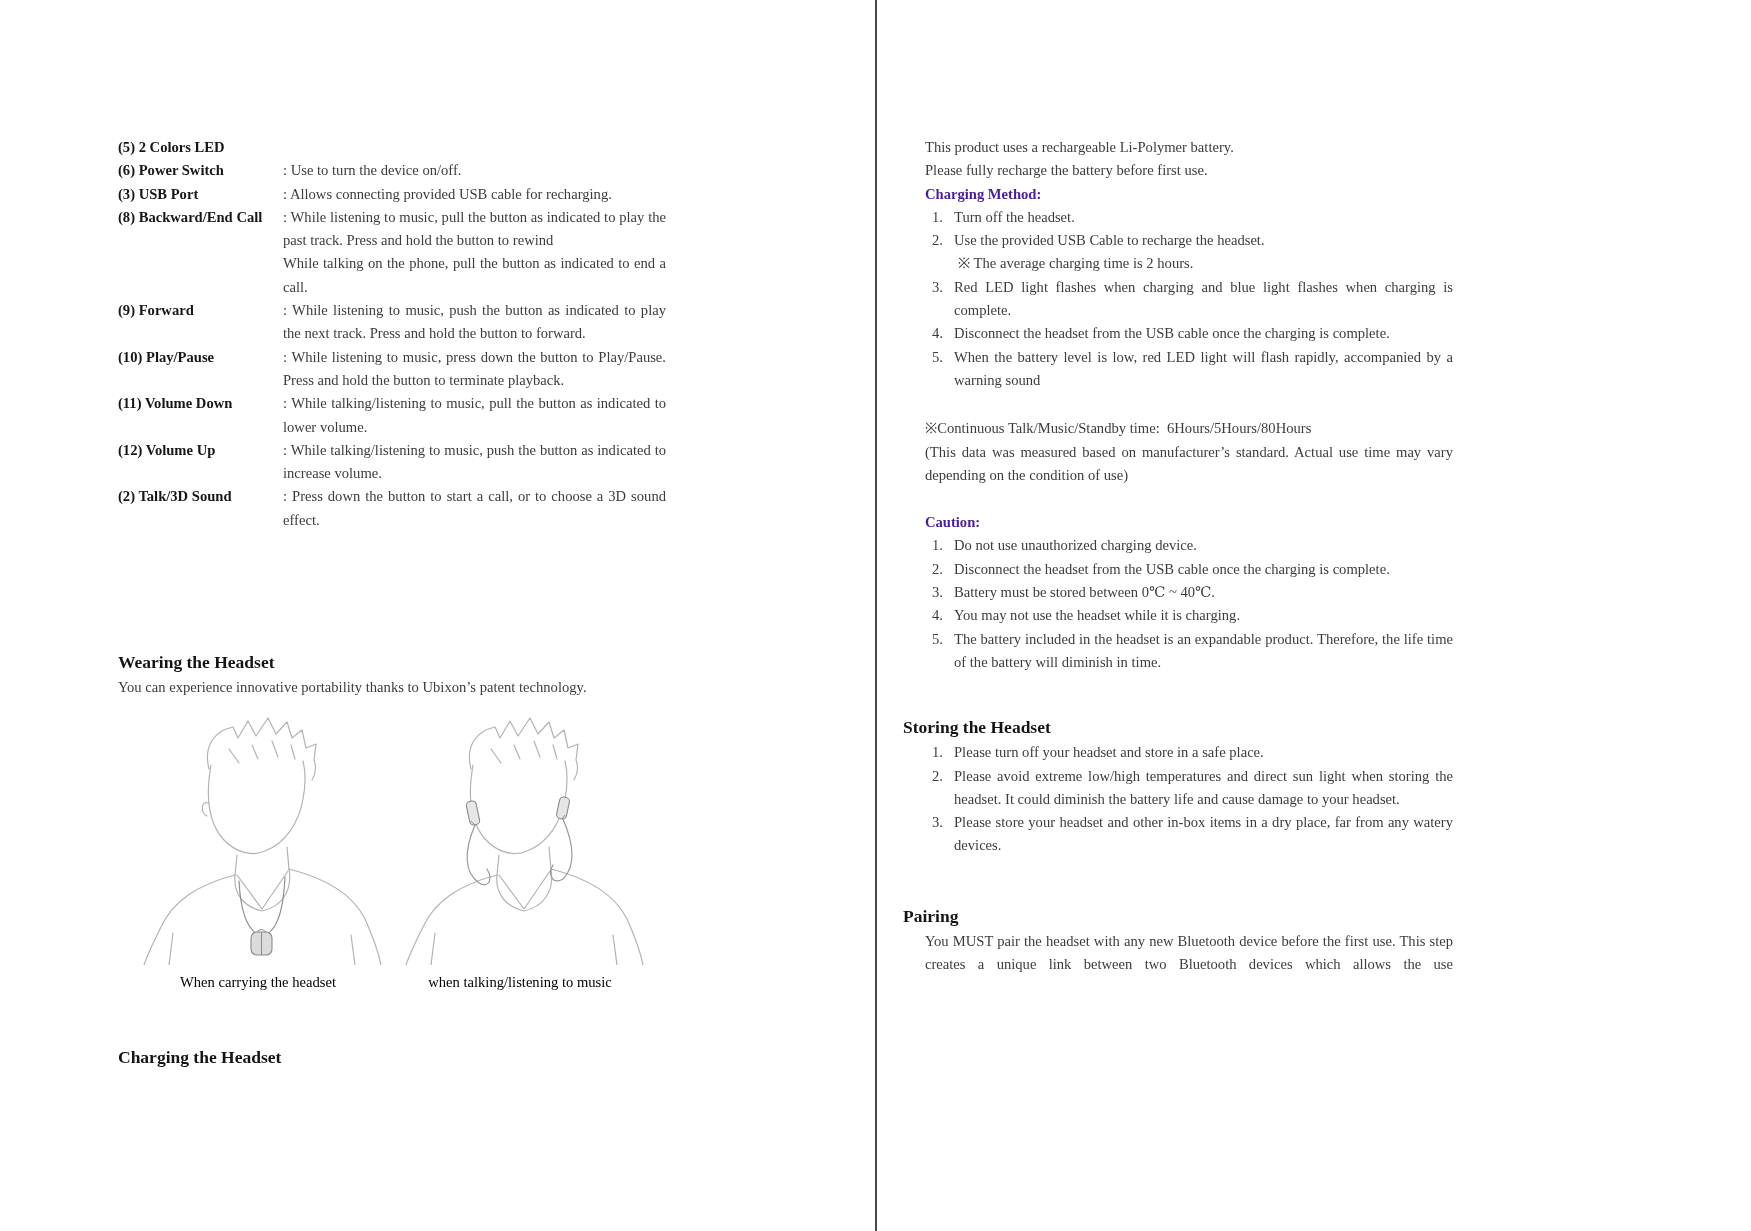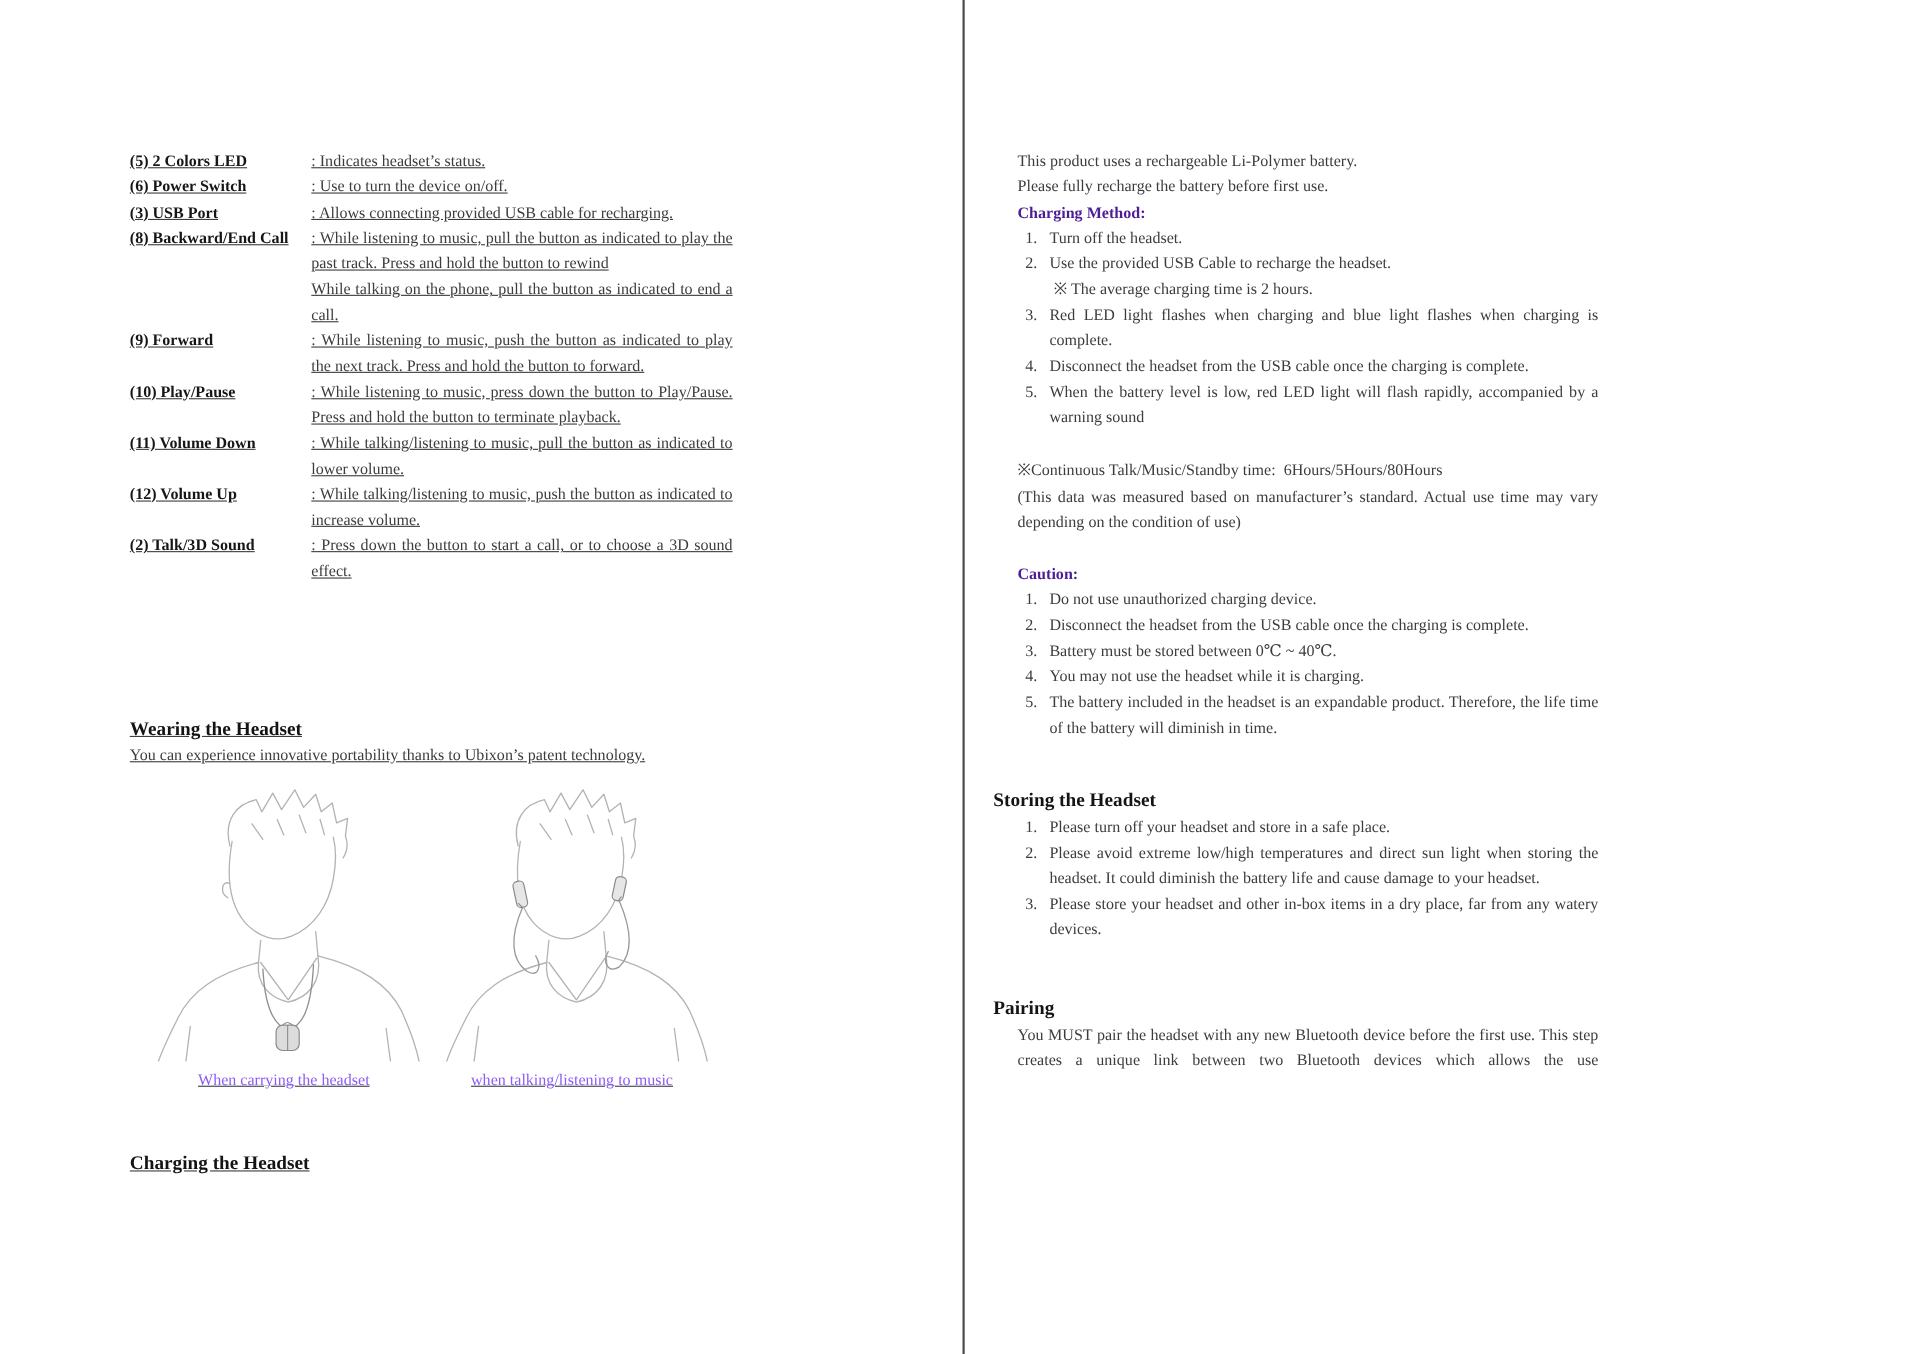--- a/index.html
+++ b/index.html
@@ -7,36 +7,36 @@
   body {
     position:relative;
     width:1751px; height:1231px;
     overflow:hidden;
     font-family:"Liberation Serif","DejaVu Serif",serif;
     font-size:14.6px; line-height:23.3px;
     color:#3c3c3c;
   }
   .divider { position:absolute; left:875px; top:0; width:2px; height:1231px; background:#4a4a4a; }
   .page { position:absolute; top:0; height:1231px; }
-  .page-left  { left:0;   width:806px; padding:136px 46px 0 118px;text-decoration:underline; }
+  .page-left  { left:0;   width:806px; padding:136px 46px 0 118px; }
   .page-right { left:877px; width:874px; padding:136px 0 0 26px; }
 
   
   .ctl-row  { display:grid; grid-template-columns:165px 383px; }
   .ctl-term { font-weight:bold; color:#161616; }
   .ctl-desc div { text-align:justify; }
 
   .h1 { font-size:17.5px; font-weight:bold; color:#141414; line-height:28px; }
   .bold-sub { font-weight:bold; color:#4c1d95; }
 
   
   .figures { display:flex; margin-top:4px; margin-left:10px; }
   .fig-col { width:260px; display:flex; flex-direction:column; align-items:center; }
   .fig-col + .fig-col { margin-left:2px; }
-  .fig-caption { margin-top:6px; text-align:center; color:#8b5cf6; }
+  .fig-caption { margin-top:6px; text-align:center; color:#000000; }
   .wearing-block { margin-top:116px; }
   .charging-heading { margin-top:48px; }
 
   
   .indent { margin-left:22px; }
   .body-w { width:528px; }
   .list { margin-left:29px; width:521px; counter-reset:li; }
   .li-row { display:grid; grid-template-columns:22px 1fr; counter-increment:li; }
   .li-num::before { content:counter(li) "."; }
   .li-text { text-align:justify; }
@@ -55,23 +55,20 @@
 <body>
 
 <div class="divider"></div>
 
 <div class="page page-left">
 
   <div>
 
   <div class="ctl-row">
         <div class="ctl-term">(5) 2 Colors LED</div>
-        <div class="ctl-desc">
-          <div>: Indicates headset’s status.</div>
-        </div>
       </div>
       <div class="ctl-row">
         <div class="ctl-term">(6) Power Switch</div>
         <div class="ctl-desc">
           <div>: Use to turn the device on/off.</div>
         </div>
       </div>
       <div class="ctl-row">
         <div class="ctl-term">(3) USB Port</div>
         <div class="ctl-desc">

